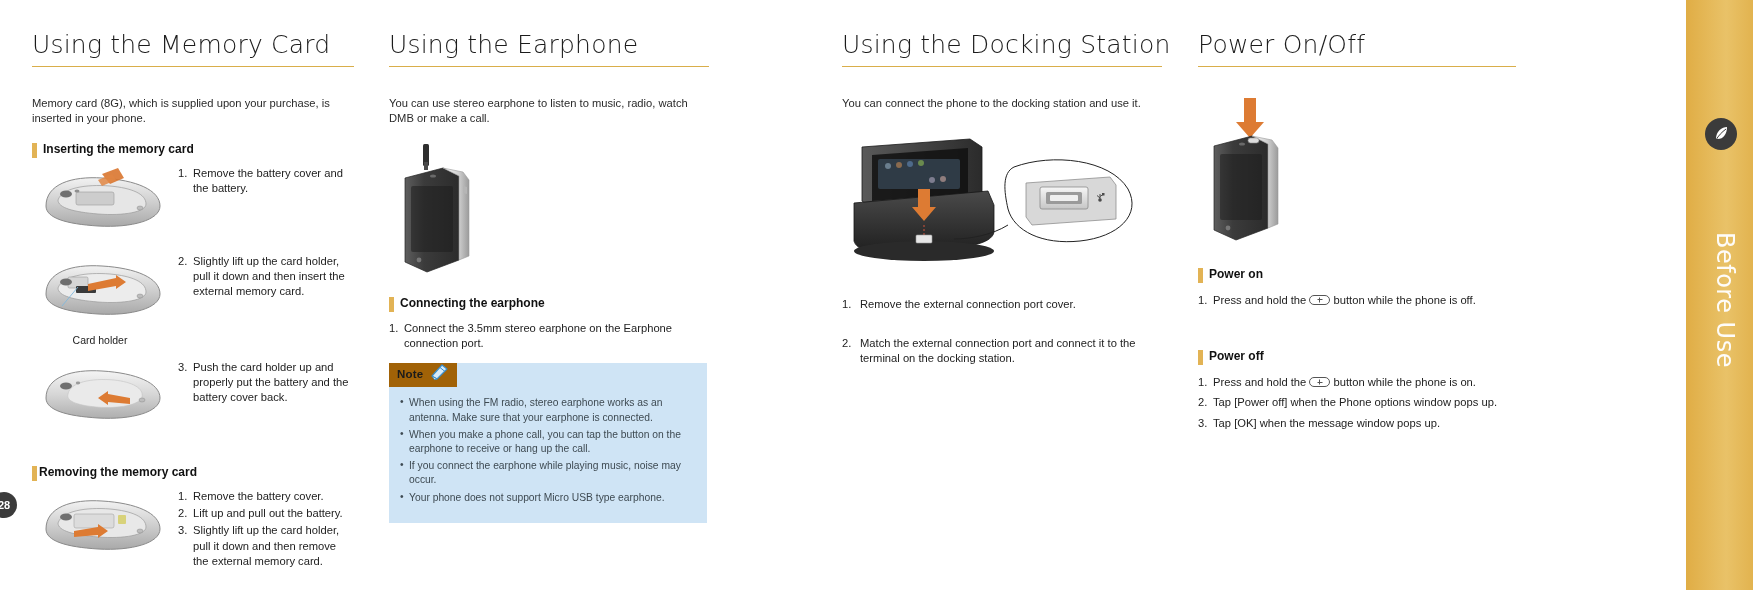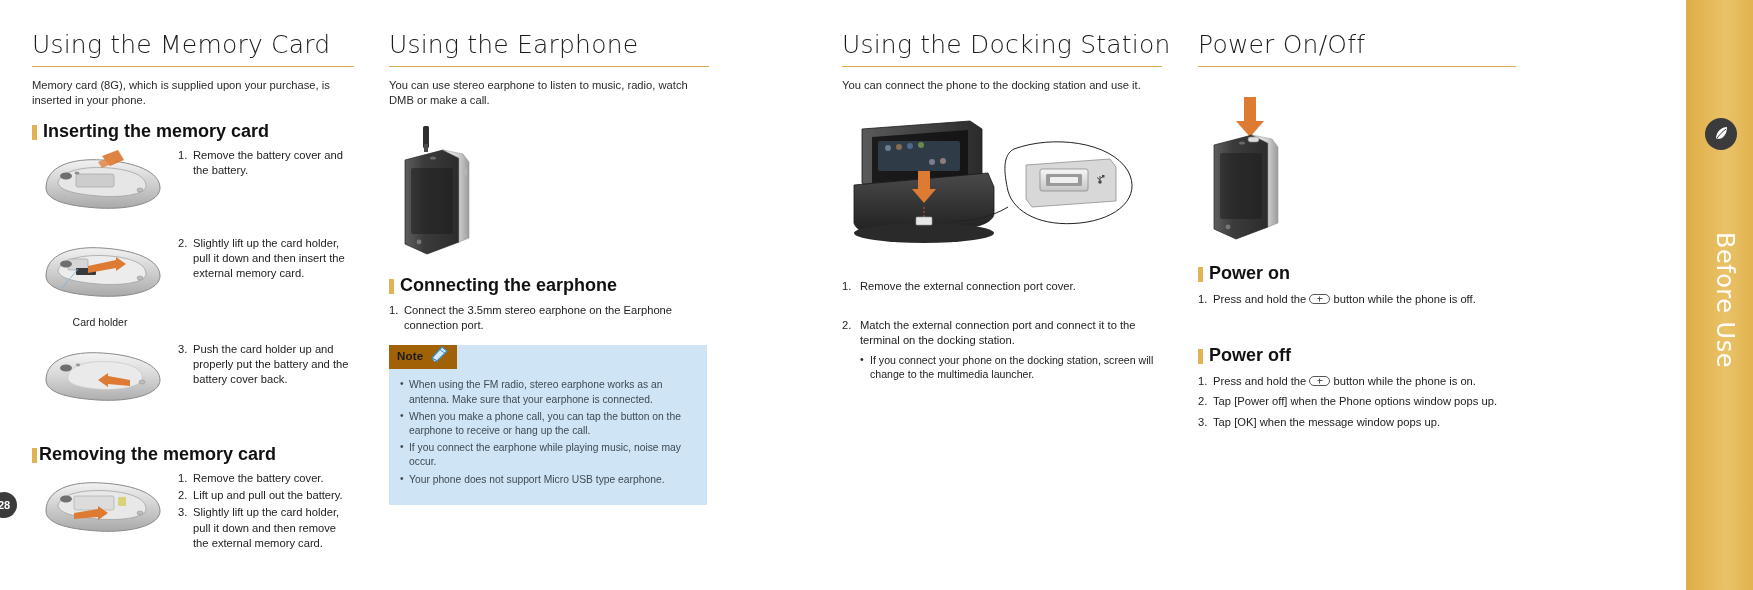--- a/index.html
+++ b/index.html
@@ -66,32 +66,32 @@
 
   h1.sec-title {
     font-family: "DejaVu Sans", sans-serif;
     font-weight: 300;
     font-size: 25px;
     color: #1b1b1b;
     letter-spacing: .2px;
     line-height: 30px;
     padding-bottom: 6px;
     border-bottom: 1.4px solid #d9ae4a;
-    margin-bottom: 11px;
+    margin-bottom: 29px;
     white-space: nowrap;
   }
   p.lead {
     font-size: 11.2px;
     line-height: 15px;
     color: #2a2a2a;
   }
 
   h2.sub {
     position: relative;
-    font-size: 18px;
+    font-size: 12px;
     color: #111;
     padding-left: 11px;
     margin: 15px 0 8px 0;
     line-height: 17px;
   }
   h2.sub::before {
     content: "";
     position: absolute; left: 0; top: 2px;
     width: 5px; height: 15px;
     background: #e2b355;
@@ -450,23 +450,20 @@
     </div>
 
     <ol class="steps" style="margin-top:20px;">
       <li style="padding-left:18px;">
         <span class="num">1.</span>
         <span>Remove the external connection port cover.</span>
       </li>
       <li style="padding-left:18px;margin-top:24px;">
         <span class="num">2.</span>
         <span>Match the external connection port and connect it to the terminal on the docking station.</span>
-        <ul class="subbul" style="margin-top:4px;">
-          <li>If you connect your phone on the docking station, screen will change to the multimedia launcher.</li>
-        </ul>
       </li>
     </ol>
   </div>
 
   <div class="col col-4">
     <h1 class="sec-title">Power On/Off</h1>
 
     <div style="margin-top:28px;margin-left:6px;">
       <svg width="100" height="150" viewBox="0 0 100 150">
         <defs>

